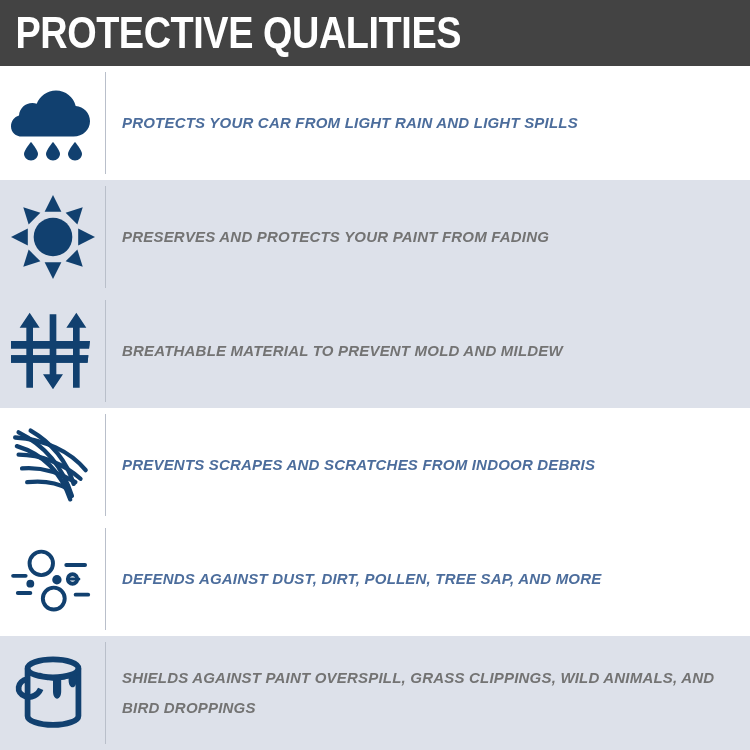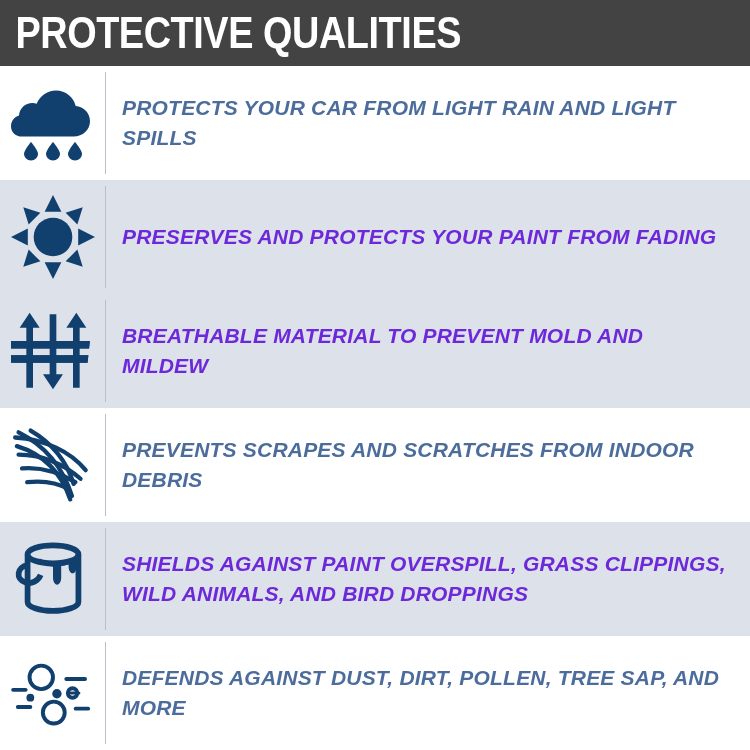--- a/index.html
+++ b/index.html
@@ -90,29 +90,29 @@
   .text-cell {
     flex: 1 1 auto;
     display: flex;
     align-items: center;
     padding: 0 16px 0 16px;
   }
   .feature-text {
     font-family: "Liberation Sans", sans-serif;
     font-weight: bold;
     font-style: italic;
-    font-size: 21px;
+    font-size: 15px;
     line-height: 30px;
     letter-spacing: 0.2px;
   }
   .text-blue .feature-text {
     color: #4c6d9c;
   }
   .text-dark .feature-text {
-    color: #6d28d9;
+    color: #737373;
   }
 </style>
 </head>
 <body>
 
 <div class="infographic">
 
   <div class="header-bar">
     <div class="header-title">PROTECTIVE QUALITIES</div>
   </div>
@@ -197,41 +197,20 @@
               <path d="M6 18 C40 20, 70 34, 88 56"></path>
               <path d="M10 38 C36 38, 62 48, 82 66"></path>
               <path d="M14 54 C36 52, 56 58, 76 70"></path>
               <path d="M20 70 C38 68, 54 70, 68 78"></path>
             </g>
           </svg>
         </div>
       </div>
       <div class="text-cell">
         <div class="feature-text">PREVENTS SCRAPES AND SCRATCHES FROM INDOOR DEBRIS</div>
-      </div>
-    </div>
-
-    <div class="feature-row tint text-dark">
-      <div class="icon-cell">
-        <div class="icon-box">
-          <svg width="80" height="82" viewBox="0 0 96 100" aria-hidden="true">
-            <g fill="none" stroke="#11406f" stroke-width="7" stroke-linejoin="round">
-
-              <path d="M17 20 V78 c0 6 14 11 31 11 s31-5 31-11 V20"></path>
-              <ellipse cx="48" cy="20" rx="31" ry="11"></ellipse>
-
-              <path d="M17 33 C4 35, 2 50, 14 54 C22 57, 30 52, 33 45"></path>
-            </g>
-
-            <path d="M32 25 c8 5, 22 7, 34 4 c4 -1, 8 -3, 11 -5 v10 c0 4 -2 9 -5 9 s-5 -4 -5 -9 v-2 c-3 1 -6 2 -9 2 v14 c0 5 -2 9 -5 9 s-5 -4 -5 -9 v-13 c-5 -1 -10 -2 -14 -4 c-3 -1 -5 -4 -2 -6z" fill="#11406f"></path>
-          </svg>
-        </div>
-      </div>
-      <div class="text-cell">
-        <div class="feature-text">SHIELDS AGAINST PAINT OVERSPILL, GRASS CLIPPINGS, WILD ANIMALS, AND BIRD DROPPINGS</div>
       </div>
     </div>
 
     <div class="feature-row light text-blue">
       <div class="icon-cell">
         <div class="icon-box">
           <svg width="88" height="70" viewBox="0 0 110 88" aria-hidden="true">
             <g fill="none" stroke="#11406f" stroke-width="5" stroke-linecap="round">
               <circle cx="40" cy="24" r="15"></circle>
               <circle cx="56" cy="69" r="14"></circle>
@@ -247,14 +226,35 @@
               <circle cx="26" cy="50" r="5"></circle>
             </g>
           </svg>
         </div>
       </div>
       <div class="text-cell">
         <div class="feature-text">DEFENDS AGAINST DUST, DIRT, POLLEN, TREE SAP, AND MORE</div>
       </div>
     </div>
 
+    <div class="feature-row tint text-dark">
+      <div class="icon-cell">
+        <div class="icon-box">
+          <svg width="80" height="82" viewBox="0 0 96 100" aria-hidden="true">
+            <g fill="none" stroke="#11406f" stroke-width="7" stroke-linejoin="round">
+
+              <path d="M17 20 V78 c0 6 14 11 31 11 s31-5 31-11 V20"></path>
+              <ellipse cx="48" cy="20" rx="31" ry="11"></ellipse>
+
+              <path d="M17 33 C4 35, 2 50, 14 54 C22 57, 30 52, 33 45"></path>
+            </g>
+
+            <path d="M32 25 c8 5, 22 7, 34 4 c4 -1, 8 -3, 11 -5 v10 c0 4 -2 9 -5 9 s-5 -4 -5 -9 v-2 c-3 1 -6 2 -9 2 v14 c0 5 -2 9 -5 9 s-5 -4 -5 -9 v-13 c-5 -1 -10 -2 -14 -4 c-3 -1 -5 -4 -2 -6z" fill="#11406f"></path>
+          </svg>
+        </div>
+      </div>
+      <div class="text-cell">
+        <div class="feature-text">SHIELDS AGAINST PAINT OVERSPILL, GRASS CLIPPINGS, WILD ANIMALS, AND BIRD DROPPINGS</div>
+      </div>
+    </div>
+
   </div>
 </div>
 
 </body></html>

